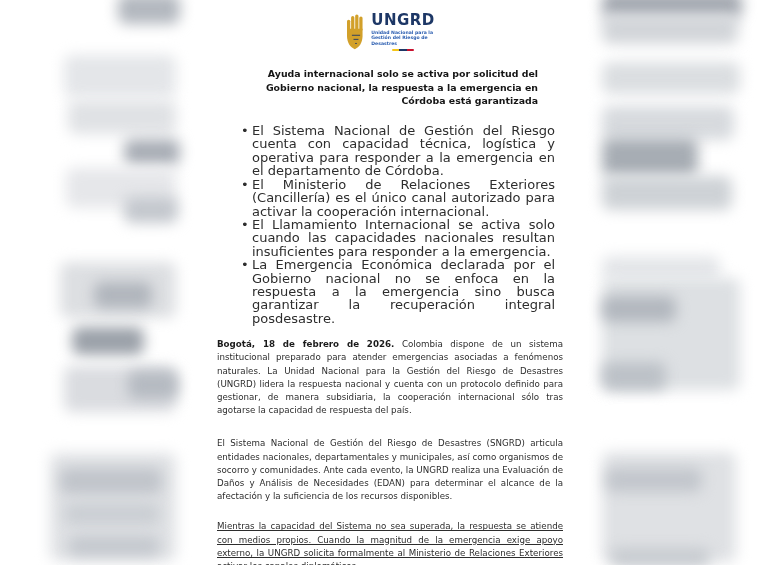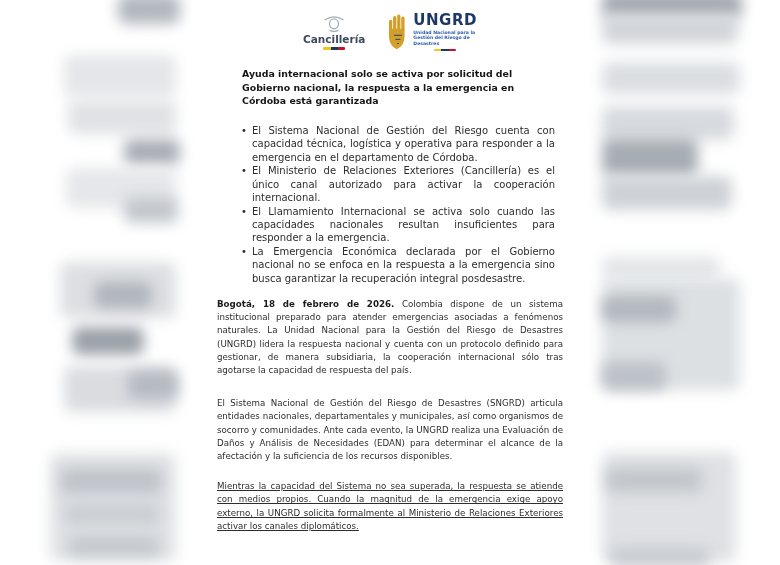--- a/index.html
+++ b/index.html
@@ -78,31 +78,31 @@
     margin-top: 1.5px;
     font-weight: 600;
   }
   .ungrd-col .tricolor { align-self: center; margin-top: 2px; }
   
   .title {
     margin: 16px 27px 0;
     font-size: 9.4px;
     font-weight: bold;
     line-height: 1.45;
-    text-align: left;
+    text-align: right;
     color: #151515;
   }
   .bullets {
     margin: 16px 10px 0;
     padding: 0 0 0 27px;
     list-style: none;
   }
   .bullets li {
     position: relative;
-    font-size: 10px;
+    font-size: 13px;
     line-height: 13.4px;
     text-align: justify;
     color: #2d2d2d;
   }
   .bullets li::before {
     content: "•";
     position: absolute;
     left: -11px;
     top: 0;
   }
@@ -154,35 +154,20 @@
     <div class="blob" style="left:602px;top:362px;width:64px;height:28px;background:#bcc1c7;"></div>
     <div class="blob" style="left:602px;top:452px;width:134px;height:110px;background:#dfe1e4;"></div>
     <div class="blob" style="left:606px;top:468px;width:96px;height:24px;background:#c2c6cc;"></div>
     <div class="blob" style="left:610px;top:548px;width:100px;height:18px;background:#c6cacf;"></div>
   </div>
 
   <div class="doc">
 
     <div class="doc-header">
 
-      <div class="logo-canc">
-        <svg width="26" height="18" viewBox="0 0 30 22">
-          <g fill="none" stroke="#a8aeb6" stroke-width="1.6" stroke-linecap="round">
-            <path d="M4 7 Q15 0 26 7"></path>
-            <ellipse cx="15" cy="12" rx="5.5" ry="6"></ellipse>
-            <path d="M10 20 Q15 22.5 20 20"></path>
-          </g>
-        </svg>
-        <div class="canc-name">Cancillería</div>
-        <div class="tricolor">
-          <span style="background:#F5C518"></span>
-          <span style="background:#1d3766"></span>
-          <span style="background:#C8102E"></span>
-        </div>
-      </div>
 
       <div class="logo-ungrd">
         <svg width="22" height="36" viewBox="0 0 26 44">
           <g fill="#d2a02a">
             <rect x="2" y="7" width="4" height="14" rx="2"></rect>
             <rect x="7" y="2.5" width="4" height="18" rx="2"></rect>
             <rect x="12" y="0.5" width="4" height="20" rx="2"></rect>
             <rect x="17" y="3" width="4" height="18" rx="2"></rect>
             <path d="M2 18 h19 v9 c0 8 -4 14 -9.5 16 C6 41 2 35 2 27 z"></path>
           </g>

